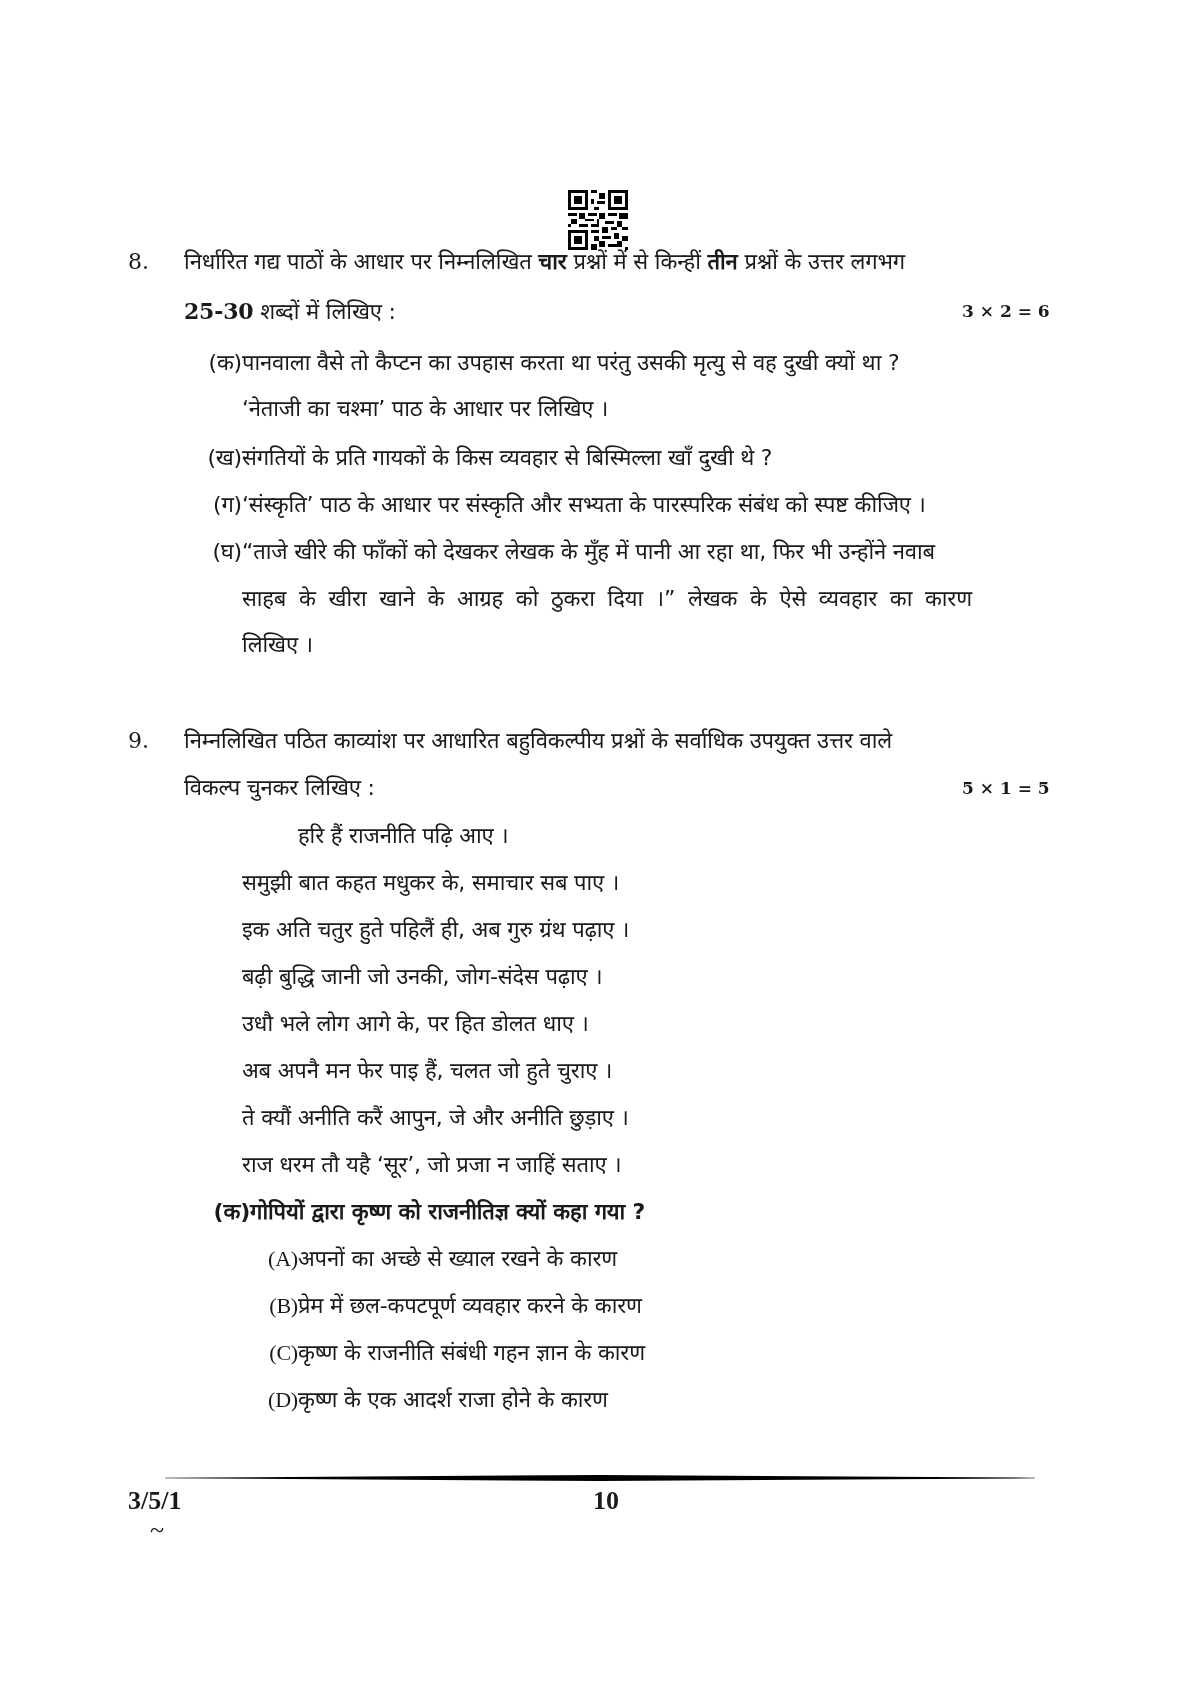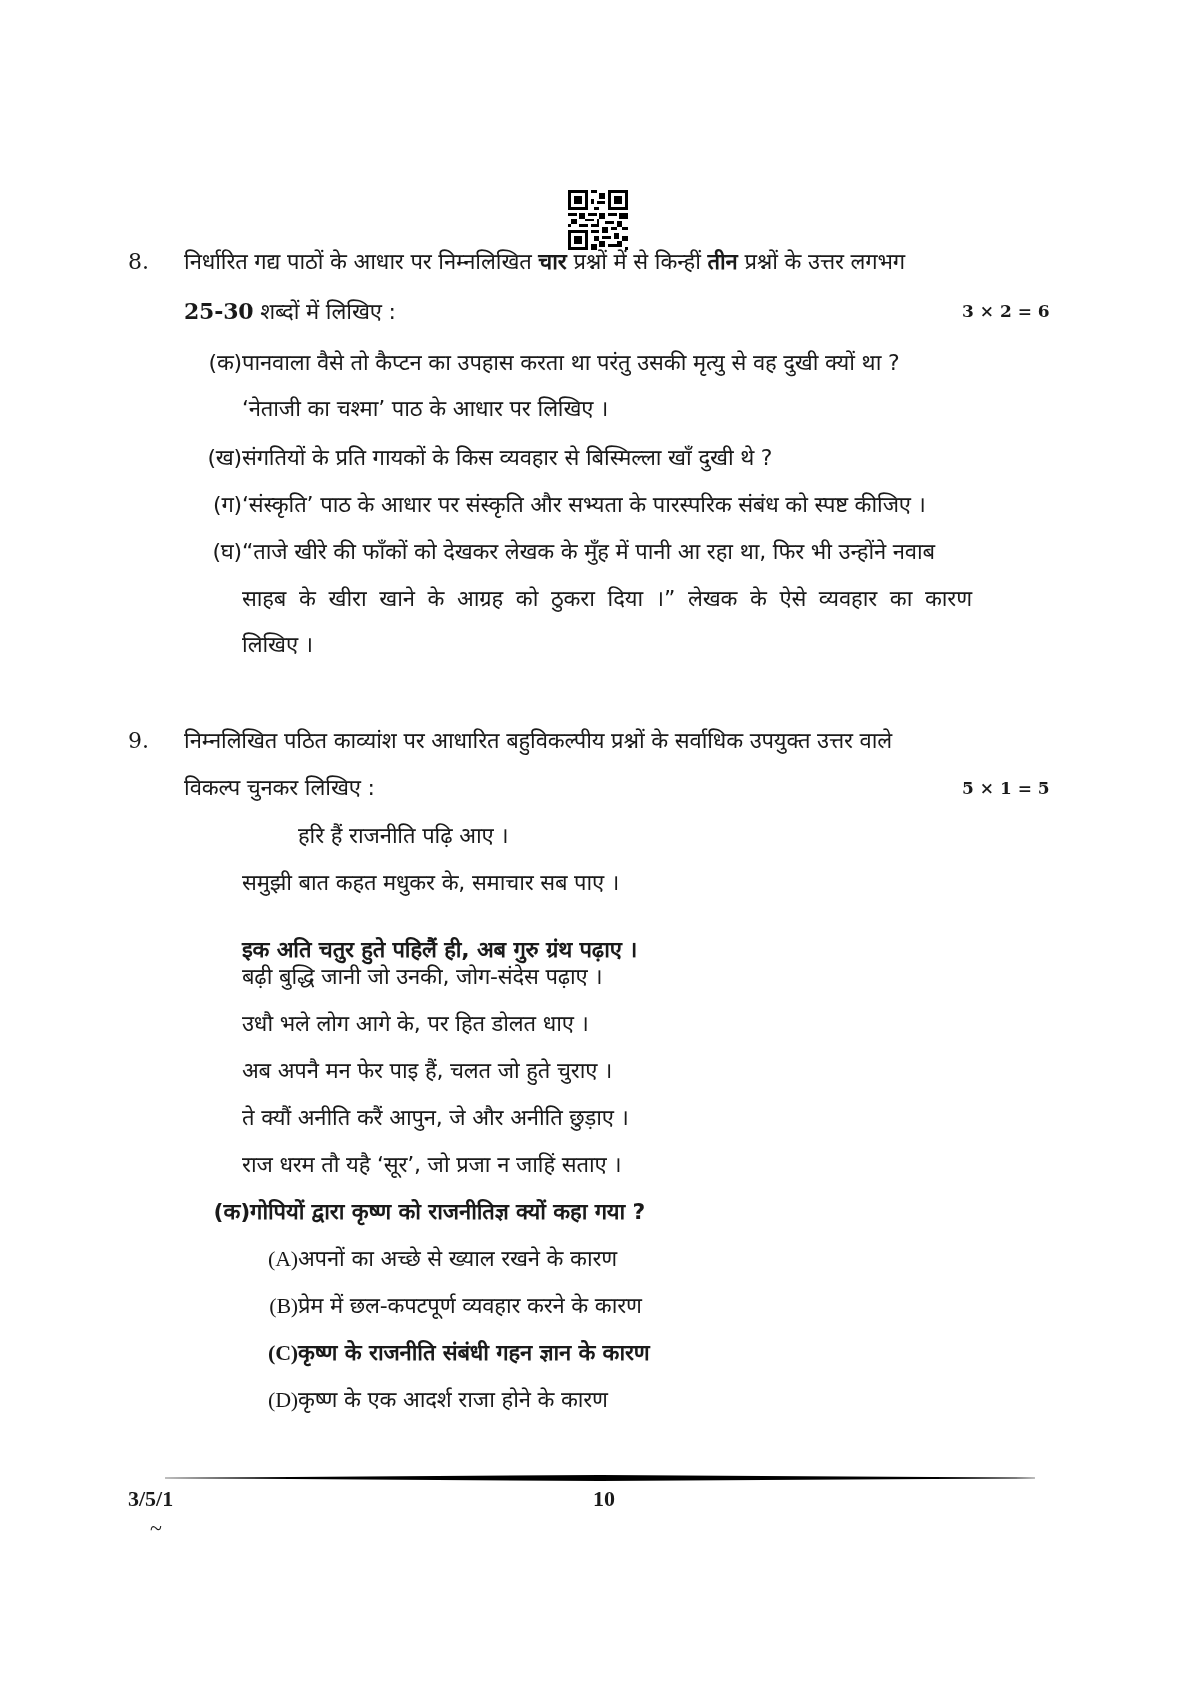--- a/index.html
+++ b/index.html
@@ -15,21 +15,21 @@
   .qnum { font-family: "DejaVu Serif", "Liberation Serif", serif; font-size: 22px; line-height: 30px; }
   .marks { font-family: "DejaVu Serif", "Liberation Serif", serif; font-weight: bold; font-size: 17px; line-height: 30px; white-space: nowrap; }
   .label { display: inline-block; width: 58px; }
   .optlabel { font-family: "Liberation Serif", "DejaVu Serif", serif; display: inline-block; width: 56px; font-size: 22px; }
   .qr { position: absolute; left: 567px; top: 190px; width: 62px; height: 60px; }
   .rule {
     position: absolute; left: 165px; top: 1475px; width: 870px; height: 6px;
     background: #000;
     clip-path: polygon(0 45%, 50% 0, 100% 45%, 100% 55%, 50% 100%, 0 55%);
   }
-  .footer { font-family: "Liberation Serif", "DejaVu Serif", serif; font-weight: bold; font-size: 22px; }
+  .footer { font-family: "Liberation Serif", "DejaVu Serif", serif; font-weight: bold; font-size: 26px; }
 </style>
 </head>
 <body>
 
 <svg class="qr" viewBox="0 0 21 21" shape-rendering="crispEdges">
   <rect width="21" height="21" fill="#fff"></rect>
   <g fill="#000">
     <rect x="0" y="0" width="7" height="7"></rect>
       <rect x="1" y="1" width="5" height="5" fill="#fff"></rect>
       <rect x="2" y="2" width="3" height="3"></rect>
@@ -102,38 +102,38 @@
 <div class="abs hi" style="left:242px; top:584px; word-spacing:6px;">साहब के खीरा खाने के आग्रह को ठुकरा दिया ।” लेखक के ऐसे व्यवहार का कारण</div>
 <div class="abs hi" style="left:242px; top:630px;">लिखिए ।</div>
 
 <div class="abs qnum" style="left:128px; top:726px;">9.</div>
 <div class="abs hi" style="left:184px; top:726px;">निम्नलिखित पठित काव्यांश पर आधारित बहुविकल्पीय प्रश्नों के सर्वाधिक उपयुक्त उत्तर वाले</div>
 <div class="abs hi" style="left:184px; top:773px;">विकल्प चुनकर लिखिए :</div>
 <div class="abs marks" style="left:962px; top:773px;">5 × 1 = 5</div>
 
 <div class="abs hi" style="left:298px; top:821px;">हरि हैं राजनीति पढ़ि आए ।</div>
 <div class="abs hi" style="left:242px; top:868px;">समुझी बात कहत मधुकर के, समाचार सब पाए ।</div>
-<div class="abs hi" style="left:242px; top:935px;font-weight:bold;">इक अति चतुर हुते पहिलैं ही, अब गुरु ग्रंथ पढ़ाए ।</div>
+<div class="abs hi" style="left:242px; top:915px;">इक अति चतुर हुते पहिलैं ही, अब गुरु ग्रंथ पढ़ाए ।</div>
 <div class="abs hi" style="left:242px; top:962px;">बढ़ी बुद्धि जानी जो उनकी, जोग-संदेस पढ़ाए ।</div>
 <div class="abs hi" style="left:242px; top:1009px;">उधौ भले लोग आगे के, पर हित डोलत धाए ।</div>
 <div class="abs hi" style="left:242px; top:1056px;">अब अपनै मन फेर पाइ हैं, चलत जो हुते चुराए ।</div>
 <div class="abs hi" style="left:242px; top:1103px;">ते क्यौं अनीति करैं आपुन, जे और अनीति छुड़ाए ।</div>
 <div class="abs hi" style="left:242px; top:1150px;">राज धरम तौ यहै ‘सूर’, जो प्रजा न जाहिं सताए ।</div>
 
 <div class="abs hi" style="left:192px; top:1197px;font-weight:bold;">
   <span class="label">(क)</span><span>गोपियों द्वारा कृष्ण को राजनीतिज्ञ क्यों कहा गया ?</span>
 </div>
 
 <div class="abs hi" style="left:242px; top:1244px;">
   <span class="optlabel">(A)</span><span>अपनों का अच्छे से ख्याल रखने के कारण</span>
 </div>
 <div class="abs hi" style="left:242px; top:1291px;">
   <span class="optlabel">(B)</span><span>प्रेम में छल-कपटपूर्ण व्यवहार करने के कारण</span>
 </div>
-<div class="abs hi" style="left:242px; top:1338px;font-weight:bold;">
+<div class="abs hi" style="left:242px; top:1338px;">
   <span class="optlabel">(C)</span><span>कृष्ण के राजनीति संबंधी गहन ज्ञान के कारण</span>
 </div>
 <div class="abs hi" style="left:242px; top:1385px;">
   <span class="optlabel">(D)</span><span>कृष्ण के एक आदर्श राजा होने के कारण</span>
 </div>
 
 <div class="rule"></div>
 <div class="abs footer" style="left:128px; top:1486px;">3/5/1</div>
 <div class="abs footer" style="left:593px; top:1486px;">10</div>
 <div class="abs footer" style="left:150px; top:1515px; font-weight:normal;">~</div>

